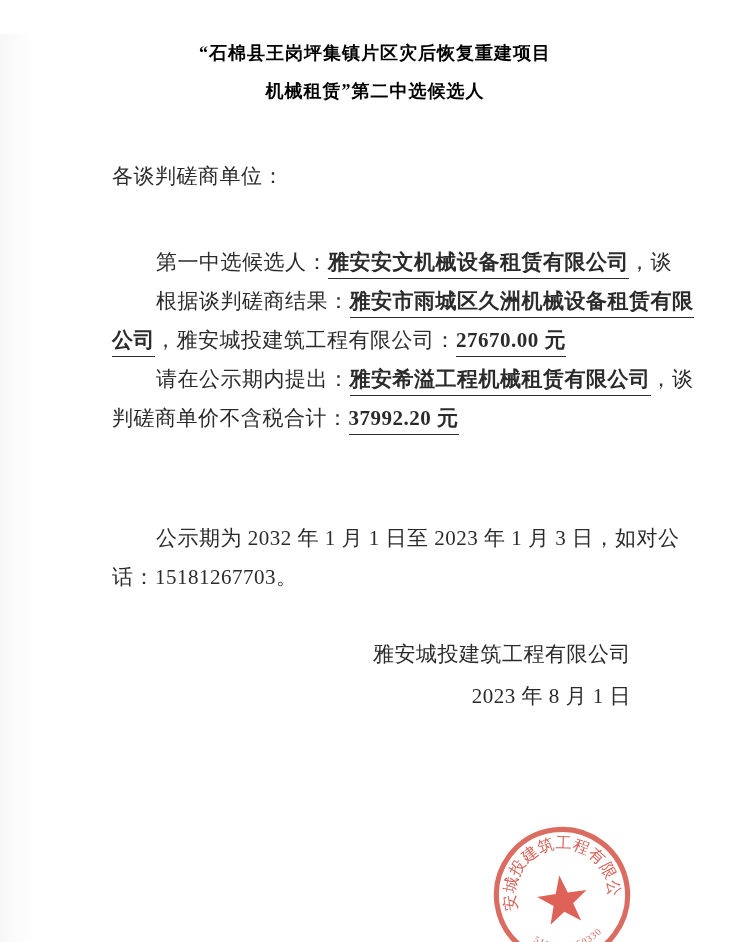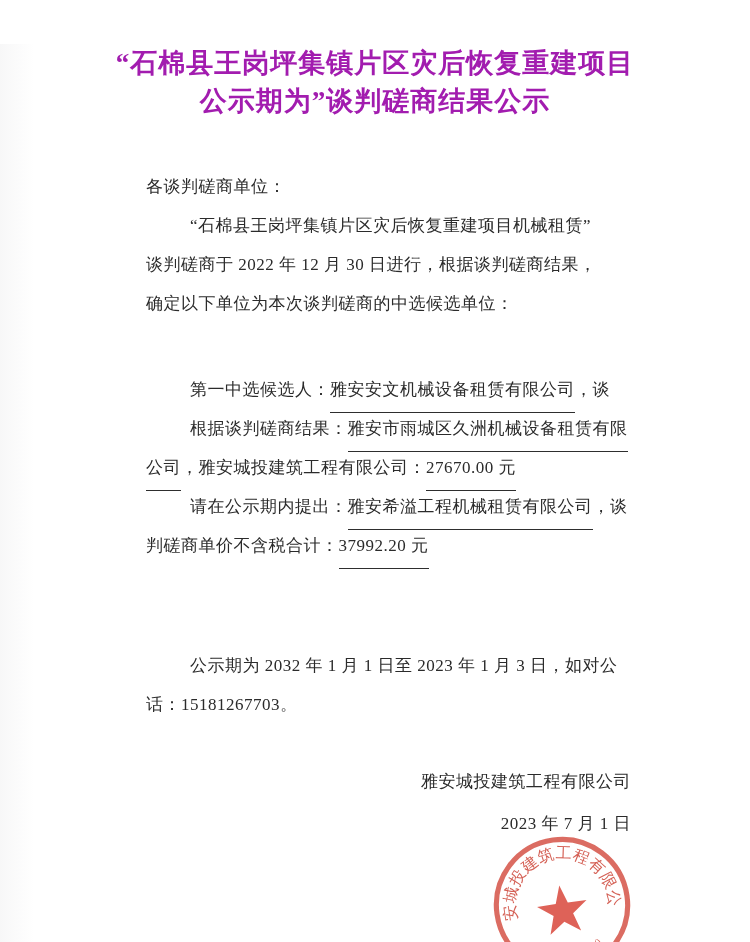--- a/index.html
+++ b/index.html
@@ -13,47 +13,47 @@
   }
   
   .scan-edge {
     position: absolute; left: 0; top: 0; bottom: 0; width: 34px;
     background: linear-gradient(to right, rgba(120,120,130,0.06), rgba(120,120,130,0.0));
     pointer-events: none;
   }
   .page { position: relative; width: 750px; height: 942px; }
 
   .title {
-    margin-top: 44px;
+    margin-top: 34px;
     text-align: center;
-    font-size: 27px;
+    font-size: 18px;
     line-height: 38px;
     font-weight: bold;
-    color: #a21caf;
+    color: #000000;
     letter-spacing: 1px;
   }
 
   .content { margin-left: 112px; margin-right: 104px; }
 
   .line {
-    font-size: 17px;
+    font-size: 21px;
     line-height: 39px;
     white-space: nowrap;
     letter-spacing: 0.5px;
-    margin-left: 34px;
   }
   .indent { padding-left: 44px; }
 
   .greeting-block { margin-top: 47px; }
   .candidates-block { margin-top: 47px; }
   .notice-block { margin-top: 81px; }
 
   .u {
     border-bottom: 1.5px solid #2e2e2e;
-    padding-bottom: 13px;
+    padding-bottom: 4px;
+    font-weight: bold;
   }
 
   .signature-block { margin-top: 38px; text-align: right; margin-right: 15px; }
   .signature-block .line { letter-spacing: 0.5px; }
   .sig-date { margin-top: 3px; }
 
   
   .seal {
     position: absolute;
     left: 487px; top: 786px;
@@ -65,53 +65,48 @@
   }
 </style>
 </head>
 <body>
 
 <div class="page">
   <div class="scan-edge"></div>
 
   <div class="title">
     <div>“石棉县王岗坪集镇片区灾后恢复重建项目</div>
-    <div>公示期为”谈判磋商结果公示</div>
+    <div>机械租赁”第二中选候选人</div>
   </div>
 
   <div class="content">
 
     <div class="greeting-block">
       <div class="line">各谈判磋商单位：</div>
     </div>
 
-    <div class="intro-block">
-      <div class="line indent">“石棉县王岗坪集镇片区灾后恢复重建项目机械租赁”</div>
-      <div class="line">谈判磋商于 2022 年 12 月 30 日进行，根据谈判磋商结果，</div>
-      <div class="line">确定以下单位为本次谈判磋商的中选候选单位：</div>
-    </div>
 
     <div class="candidates-block">
       <div class="line indent"><span>第一中选候选人：</span><span class="u">雅安安文机械设备租赁有限公司</span><span>，谈</span></div>
 
       <div class="line indent"><span>根据谈判磋商结果：</span><span class="u">雅安市雨城区久洲机械设备租赁有限</span></div>
       <div class="line"><span class="u">公司</span><span>，雅安城投建筑工程有限公司：</span><span class="u">27670.00 元</span></div>
 
       <div class="line indent"><span>请在公示期内提出：</span><span class="u">雅安希溢工程机械租赁有限公司</span><span>，谈</span></div>
       <div class="line"><span>判磋商单价不含税合计：</span><span class="u">37992.20 元</span></div>
     </div>
 
     <div class="notice-block">
       <div class="line indent">公示期为 2032 年 1 月 1 日至 2023 年 1 月 3 日，如对公</div>
       <div class="line">话：15181267703。</div>
     </div>
 
     <div class="signature-block">
       <div class="line">雅安城投建筑工程有限公司</div>
-      <div class="line sig-date">2023 年 7 月 1 日</div>
+      <div class="line sig-date">2023 年 8 月 1 日</div>
     </div>
 
   </div>
 
   <svg class="seal" viewBox="0 0 160 160" xmlns="http://www.w3.org/2000/svg">
     <defs>
       <path id="sealTopArc" d="M 33 97.1 A 50 50 0 1 1 127 97.1" fill="none"></path>
       <path id="sealBottomArc" d="M 42.7 124.4 A 58 58 0 0 0 117.3 124.4" fill="none"></path>
     </defs>
     <circle cx="80" cy="80" r="70" fill="none" stroke="#cf3a2c" stroke-width="5.5" opacity="0.85"></circle>

